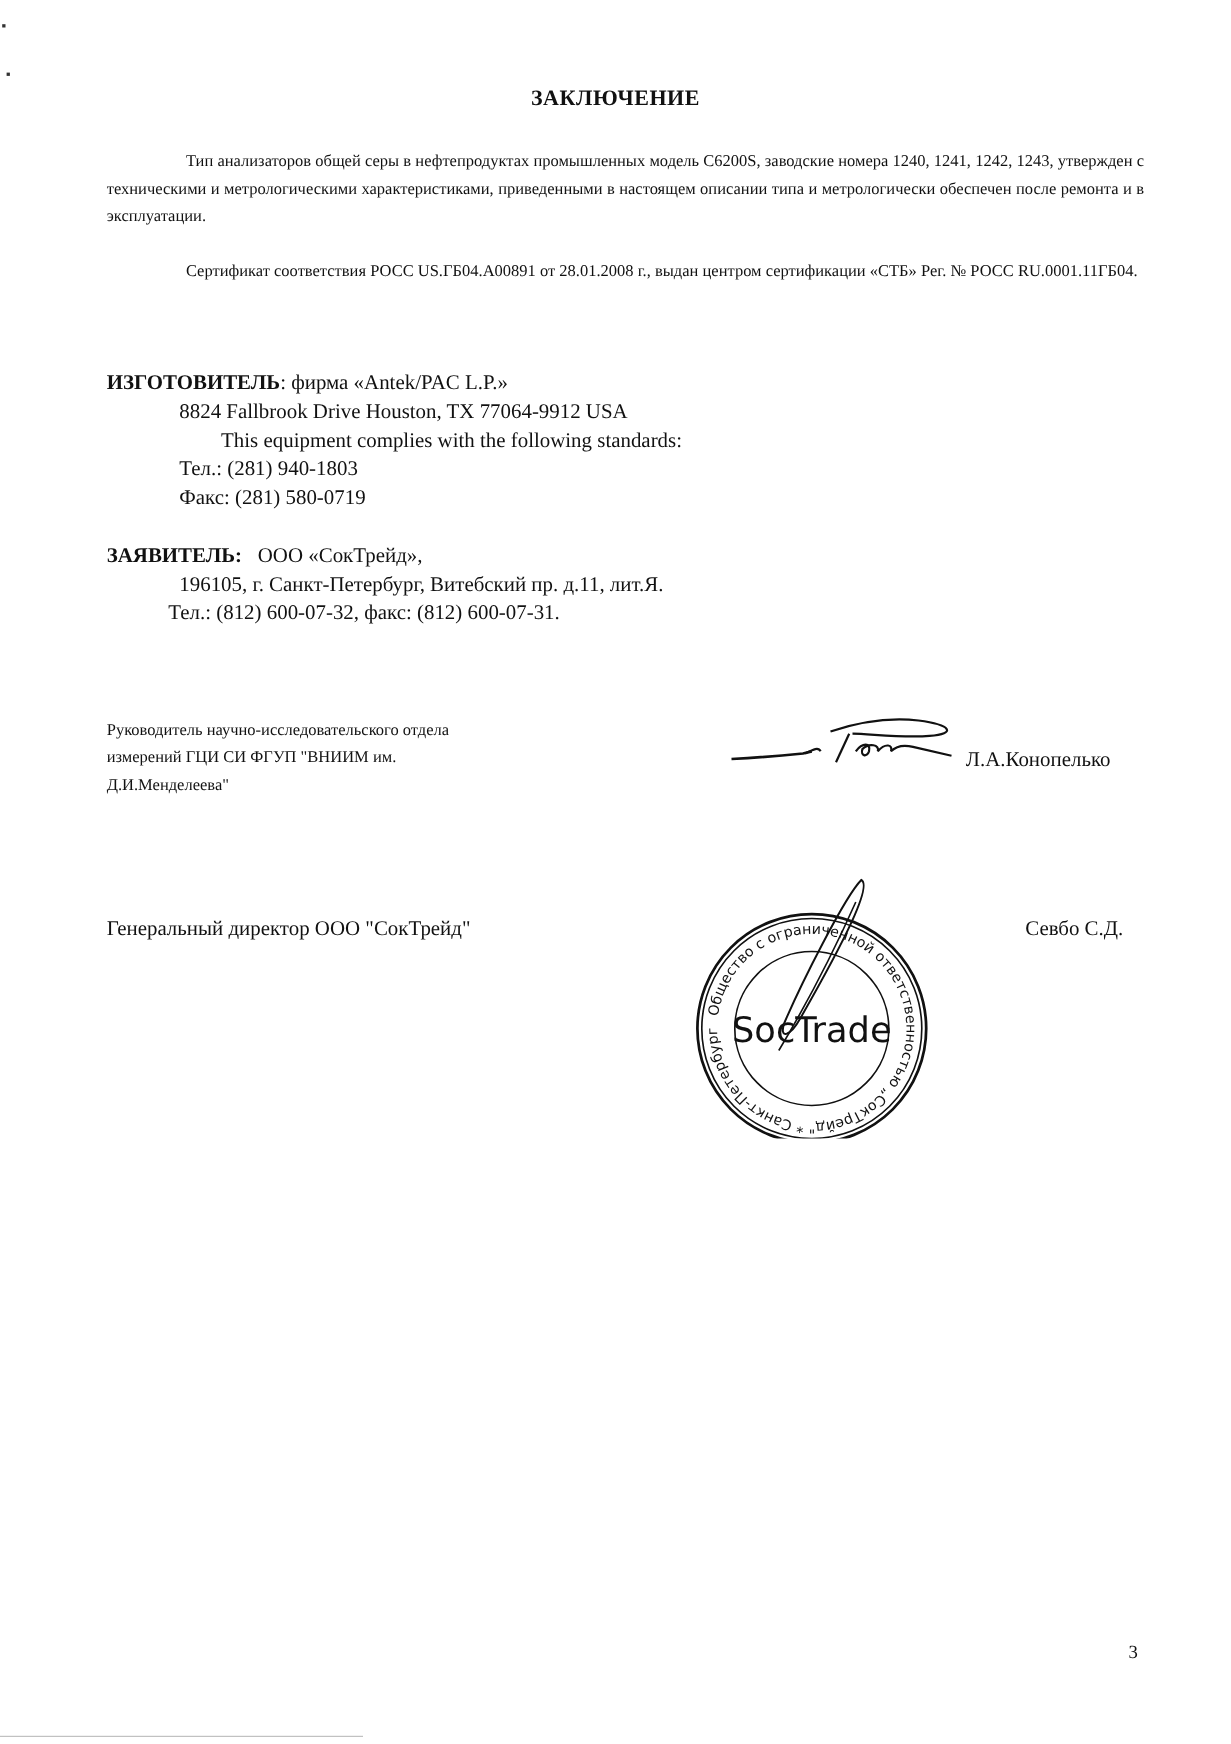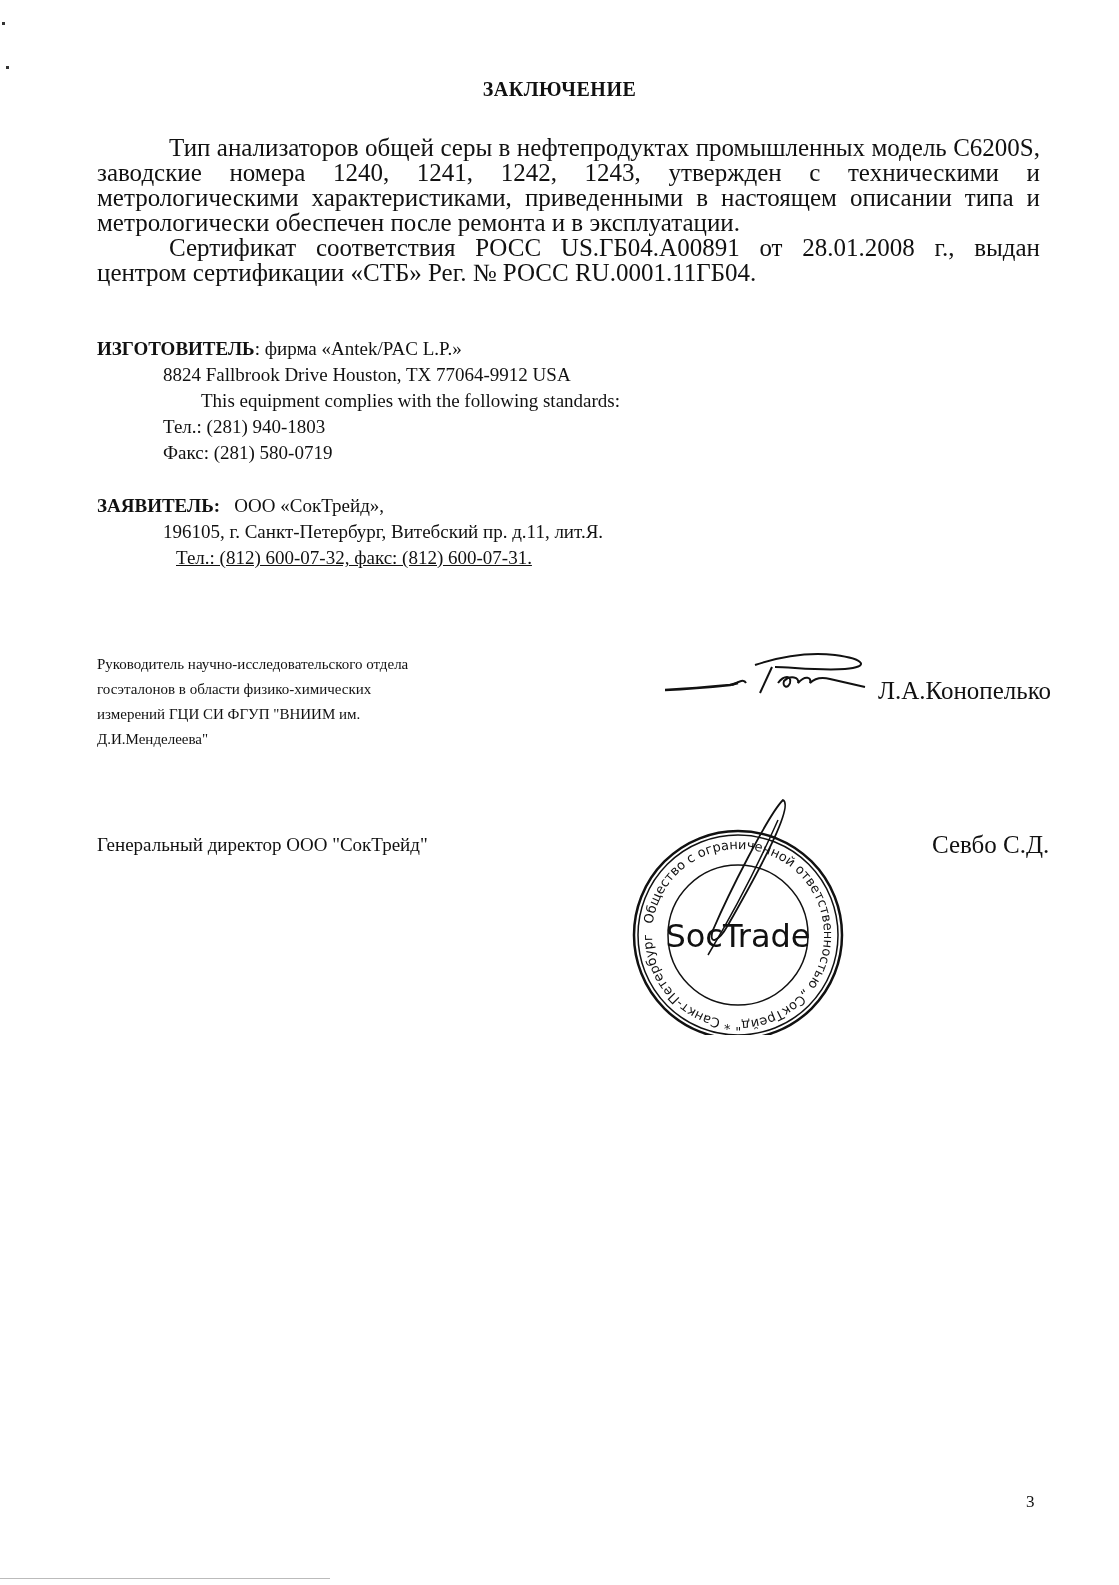--- a/index.html
+++ b/index.html
@@ -1,25 +1,25 @@
 <!DOCTYPE html>
 <html><head>
   <meta charset="utf-8">
   <style>
     html, body { margin: 0; padding: 0; background: #ffffff; }
     body { width: 1119px; height: 1585px; position: relative; overflow: hidden;
            font-family: "Liberation Serif", serif; color: #111; }
     .abs { position: absolute; }
     .title { left: 0; width: 1119px; top: 78px; text-align: center; font-weight: bold; font-size: 20px; letter-spacing: 0.5px; }
-    .para { left: 97px; width: 943px; font-size: 25px; line-height: 25px; text-align: justify; }
+    .para { left: 97px; width: 943px; font-size: 15px; line-height: 25px; text-align: justify; }
     .para .indent { display: inline-block; width: 72px; }
     .line { font-size: 19px; line-height: 26px; white-space: nowrap; }
     .bold { font-weight: bold; margin-top: 12px; }
     .sig-block { left: 97px; top: 652px; font-size: 15px; line-height: 25px; width: 500px; }
-    .sig-name { font-size: 25px; }
+    .sig-name { font-size: 19px; }
     .page-num { left: 1026px; top: 1492px; font-size: 17px; }
     .stamp { left: 618px; top: 795px; width: 240px; height: 240px; }
     .signature1 { left: 660px; top: 645px; width: 220px; height: 60px; }
     .edge-mark { left: 2px; width: 3px; height: 3px; background:#333; }
     .bottom-line { left: 0; top: 1578px; width: 330px; height: 1px; background:#bbb; }
   </style>
 </head>
 <body>
 
 <div class="abs edge-mark" style="top:22px;"></div>
@@ -40,25 +40,24 @@
 </div>
 <div class="abs line" style="left:163px;top:362px;">8824 Fallbrook Drive Houston, TX 77064-9912 USA</div>
 <div class="abs line" style="left:163px;top:388px;margin-left:38px;">This equipment complies with the following standards:</div>
 <div class="abs line" style="left:163px;top:414px;">Тел.: (281) 940-1803</div>
 <div class="abs line" style="left:163px;top:440px;">Факс: (281) 580-0719</div>
 
 <div class="abs line" style="left:97px;top:493px;">
   <span class="bold">ЗАЯВИТЕЛЬ:</span>&nbsp;&nbsp;&nbsp;<span>ООО «СокТрейд»,</span>
 </div>
 <div class="abs line" style="left:163px;top:519px;">196105, г. Санкт-Петербург, Витебский пр. д.11, лит.Я.</div>
-<div class="abs line" style="left:176px;top:545px;text-decoration:underline;">Тел.: (812) 600-07-32, факс: (812) 600-07-31.</div>
+<div class="abs line" style="left:153px;top:545px;">Тел.: (812) 600-07-32, факс: (812) 600-07-31.</div>
 
 <div class="abs sig-block">
   <div>Руководитель научно-исследовательского отдела</div>
-  <div>госэталонов в области физико-химических</div>
   <div>измерений ГЦИ СИ ФГУП  "ВНИИМ им.</div>
   <div>Д.И.Менделеева"</div>
 </div>
 
 <svg class="abs signature1" viewBox="0 0 220 60">
   <path d="M5 45 C25 44 50 42 70 40 L78 38" stroke="#111" stroke-width="2.5" fill="none"></path>
   <path d="M72 40 C80 36 84 34 86 38" stroke="#111" stroke-width="2" fill="none"></path>
   <path d="M95 20 C110 15 140 6 175 10 C205 14 210 22 185 24 C160 26 130 22 115 22" stroke="#111" stroke-width="2" fill="none"></path>
   <path d="M112 22 L100 48" stroke="#111" stroke-width="2" fill="none"></path>
   <path d="M118 38 C124 30 132 30 130 38 C128 44 122 42 124 36 C130 30 140 32 138 38 C145 30 152 32 150 38 C155 33 162 32 170 34 L205 42" stroke="#111" stroke-width="2" fill="none"></path>

